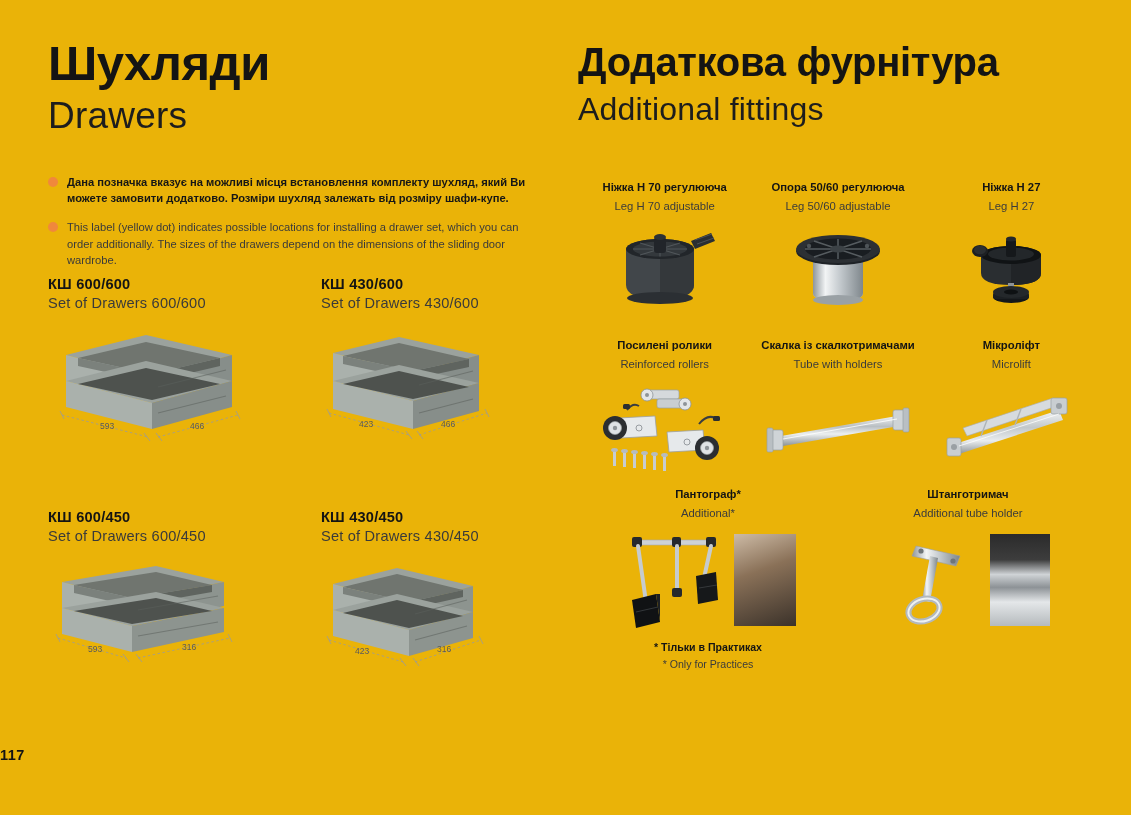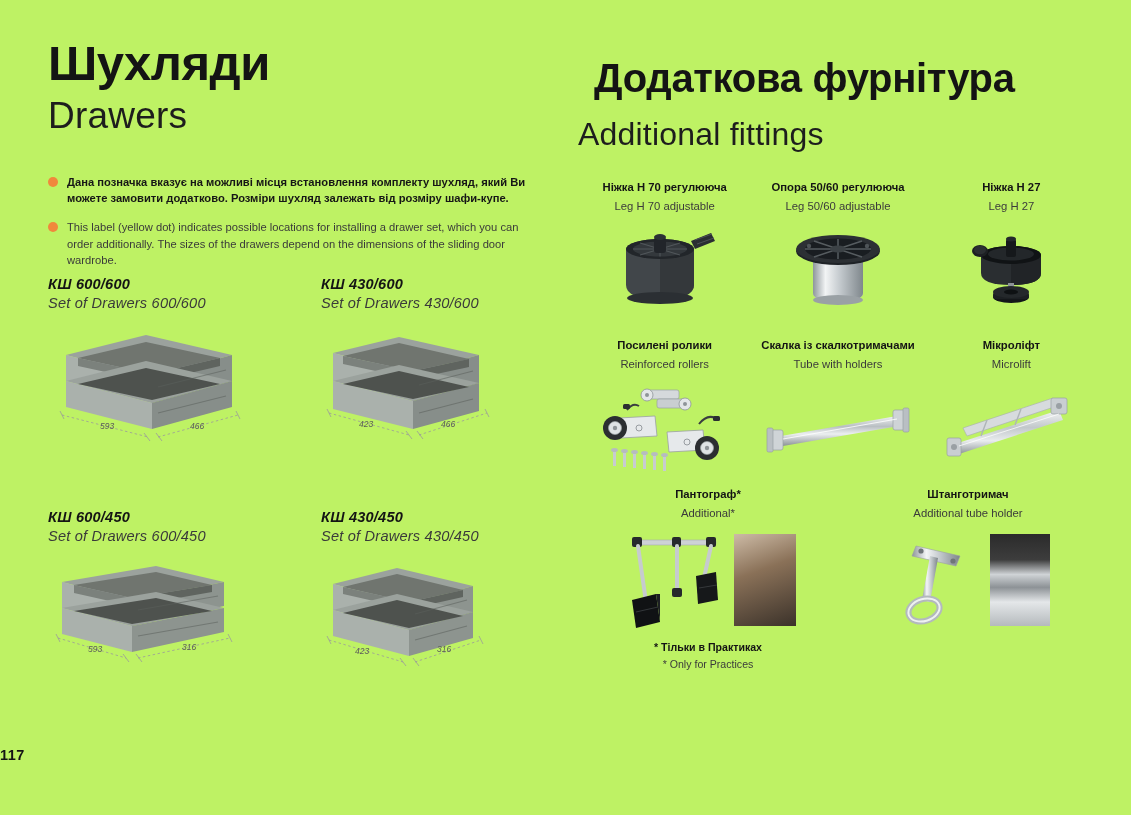--- a/index.html
+++ b/index.html
@@ -12,21 +12,21 @@
     height: 815px;
     font-family: "Liberation Sans", sans-serif;
     color: #1a1a1a;
     position: relative;
     overflow: hidden;
   }
   .page {
     position: relative;
     width: 1131px;
     height: 815px;
-    background: #bef264;
+    background: #eab308;
   }
 
   
   .left-col {
     position: absolute;
     left: 48px;
     top: 38px;
     width: 500px;
   }
   .title-ua {
@@ -82,21 +82,21 @@
     position: absolute;
     left: 48px;
     top: 276px;
     width: 512px;
   }
   .drawer-row {
     display: flex;
     gap: 34px;
   }
   .drawer-row.second { margin-top: 62px; }
-  .drawer-cell { width: 239px; font-style: italic; }
+  .drawer-cell { width: 239px; }
   .d-title-ua {
     font-size: 14.6px;
     font-weight: bold;
     color: #141414;
     letter-spacing: 0.2px;
   }
   .d-title-en {
     font-size: 14.6px;
     font-weight: 300;
     color: #3a3a3a;
@@ -124,21 +124,21 @@
     left: 578px;
     top: 40px;
     width: 510px;
   }
   .title-ua-r {
     font-size: 40px;
     font-weight: bold;
     letter-spacing: -0.3px;
     line-height: 1.1;
     color: #141414;
-    margin: 16px;
+    margin: 0;
   }
   .title-en-r {
     font-size: 32px;
     font-weight: 300;
     color: #1d1d1d;
     margin: 7px 0 0 0;
     letter-spacing: 0.2px;
   }
 
   .fit-grid {

